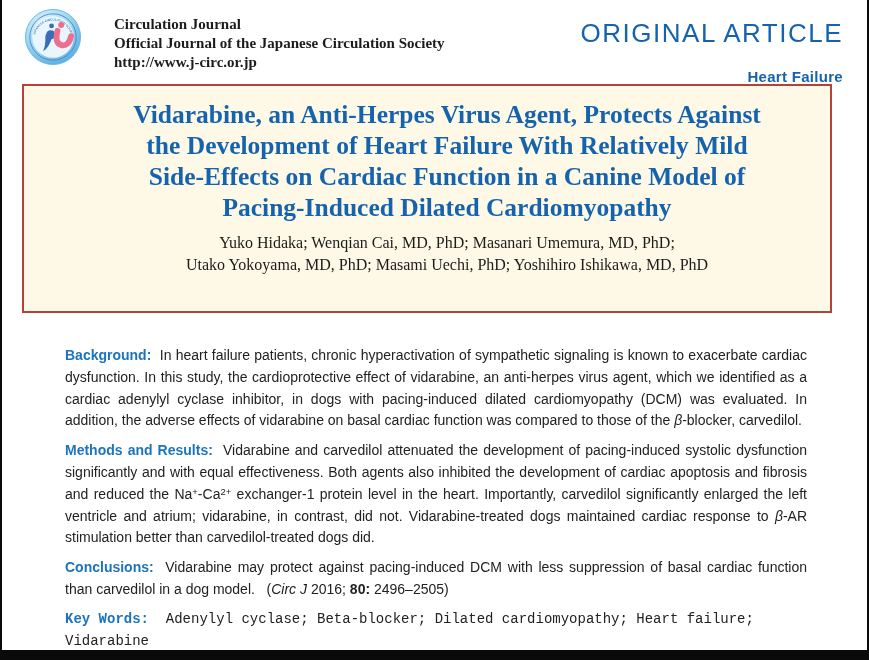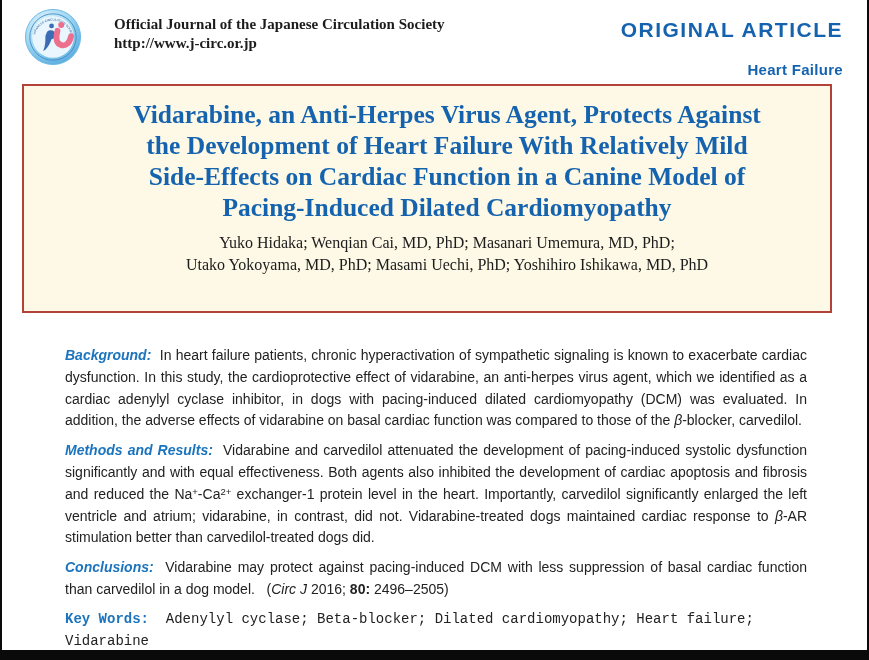--- a/index.html
+++ b/index.html
@@ -12,35 +12,35 @@
   *{margin:0;padding:0;box-sizing:border-box;}
   html,body{width:869px;height:660px;background:#fff;overflow:hidden;}
   body{font-family:"Liberation Sans",sans-serif;position:relative;}
   .page{position:absolute;inset:0;background:#fff;border-left:2px solid #0a0a0a;border-right:2px solid #0a0a0a;}
   .bottom-bar{position:absolute;left:0;right:0;bottom:0;height:10px;background:#0a0a0a;}
 
   
   .logo{position:absolute;left:22px;top:7px;width:58px;height:60px;}
   .journal-info{position:absolute;left:112px;top:15px;font-family:"Liberation Serif",serif;font-weight:bold;font-size:15px;line-height:19px;color:var(--ink);}
   .article-type-block{position:absolute;right:24px;top:18px;text-align:right;}
-  .article-type{font-size:21px;font-weight:bold;color:var(--accent-blue);letter-spacing:1.5px;text-align:center;}
+  .article-type{font-size:26px;font-weight:normal;color:var(--accent-blue);letter-spacing:1.5px;text-align:center;}
   .article-category{font-size:15px;font-weight:bold;color:var(--accent-blue);margin-top:19px;letter-spacing:.3px;}
 
   
   .title-box{position:absolute;left:20px;top:84px;width:810px;height:229px;background:var(--box-cream);border:2px solid var(--border-red);text-align:center;padding-top:13px;padding-left:40px;}
   .article-title{font-family:"Liberation Serif",serif;font-weight:bold;font-size:25.5px;line-height:31px;color:var(--accent-blue);}
   .article-title div{white-space:nowrap;}
   .authors{margin-top:9px;font-family:"Liberation Serif",serif;font-size:16px;line-height:22px;color:var(--ink);}
   .authors div{white-space:nowrap;}
 
   
   .abstract{position:absolute;left:63px;top:345px;width:742px;color:#222;}
   .abstract p{font-size:14px;line-height:21.8px;text-align:justify;margin-bottom:8px;}
   .abstract p.keywords{text-align:left;margin-bottom:0;font-family:Liberation Mono, monospace;}
-  .para-label{color:var(--label-blue);font-weight:bold;font-style:italic;}
+  .para-label{color:var(--label-blue);font-weight:bold;}
   .kw-label{color:var(--label-blue);font-weight:bold;}
   .sup{font-size:9.5px;vertical-align:4px;line-height:0;}
   .italic{font-style:italic;}
   .bold{font-weight:bold;}
 </style>
 </head>
 <body>
 
 <div class="page">
 
@@ -57,20 +57,21 @@
     <circle cx="30" cy="30" r="21.5" fill="#e9f6fd"></circle>
     <path id="arcpath" d="M 11,32 A 19,19 0 0 1 49,32" fill="none"></path>
     <text font-size="3.2" fill="#1d5a9e" font-family="Liberation Sans, sans-serif"><textPath href="#arcpath" startOffset="4">JAPANESE CIRCULATION SOCIETY</textPath></text>
     <path d="M23 27 a4.6 4.6 0 1 1 5.4 5.2 c-1.5 5 -4.6 10.2 -8.6 12.4 c2.2 -4.8 2.4 -9.6 2.3 -14 c0 -1.5 0.2 -2.6 0.9 -3.6 z" fill="#3a6db5"></path>
     <path d="M33 25 c0 9 2.5 13.5 7.5 13.5 c5 0 7.8 -4 7.5 -11.5" stroke="#ec6f8e" stroke-width="6" fill="none" stroke-linecap="round" transform="rotate(14 40 31)"></path>
     <circle cx="28.5" cy="18.5" r="2.5" fill="#3a6db5"></circle>
     <circle cx="38.5" cy="17.5" r="3.1" fill="#ec6f8e"></circle>
   </svg>
 
   <div class="journal-info">
+    <div>Circulation Journal</div>
     <div>Official Journal of the Japanese Circulation Society</div>
     <div>http://www.j-circ.or.jp</div>
   </div>
 
   <div class="article-type-block">
     <div class="article-type">ORIGINAL ARTICLE</div>
     <div class="article-category">Heart Failure</div>
   </div>
 
   <section class="title-box">

